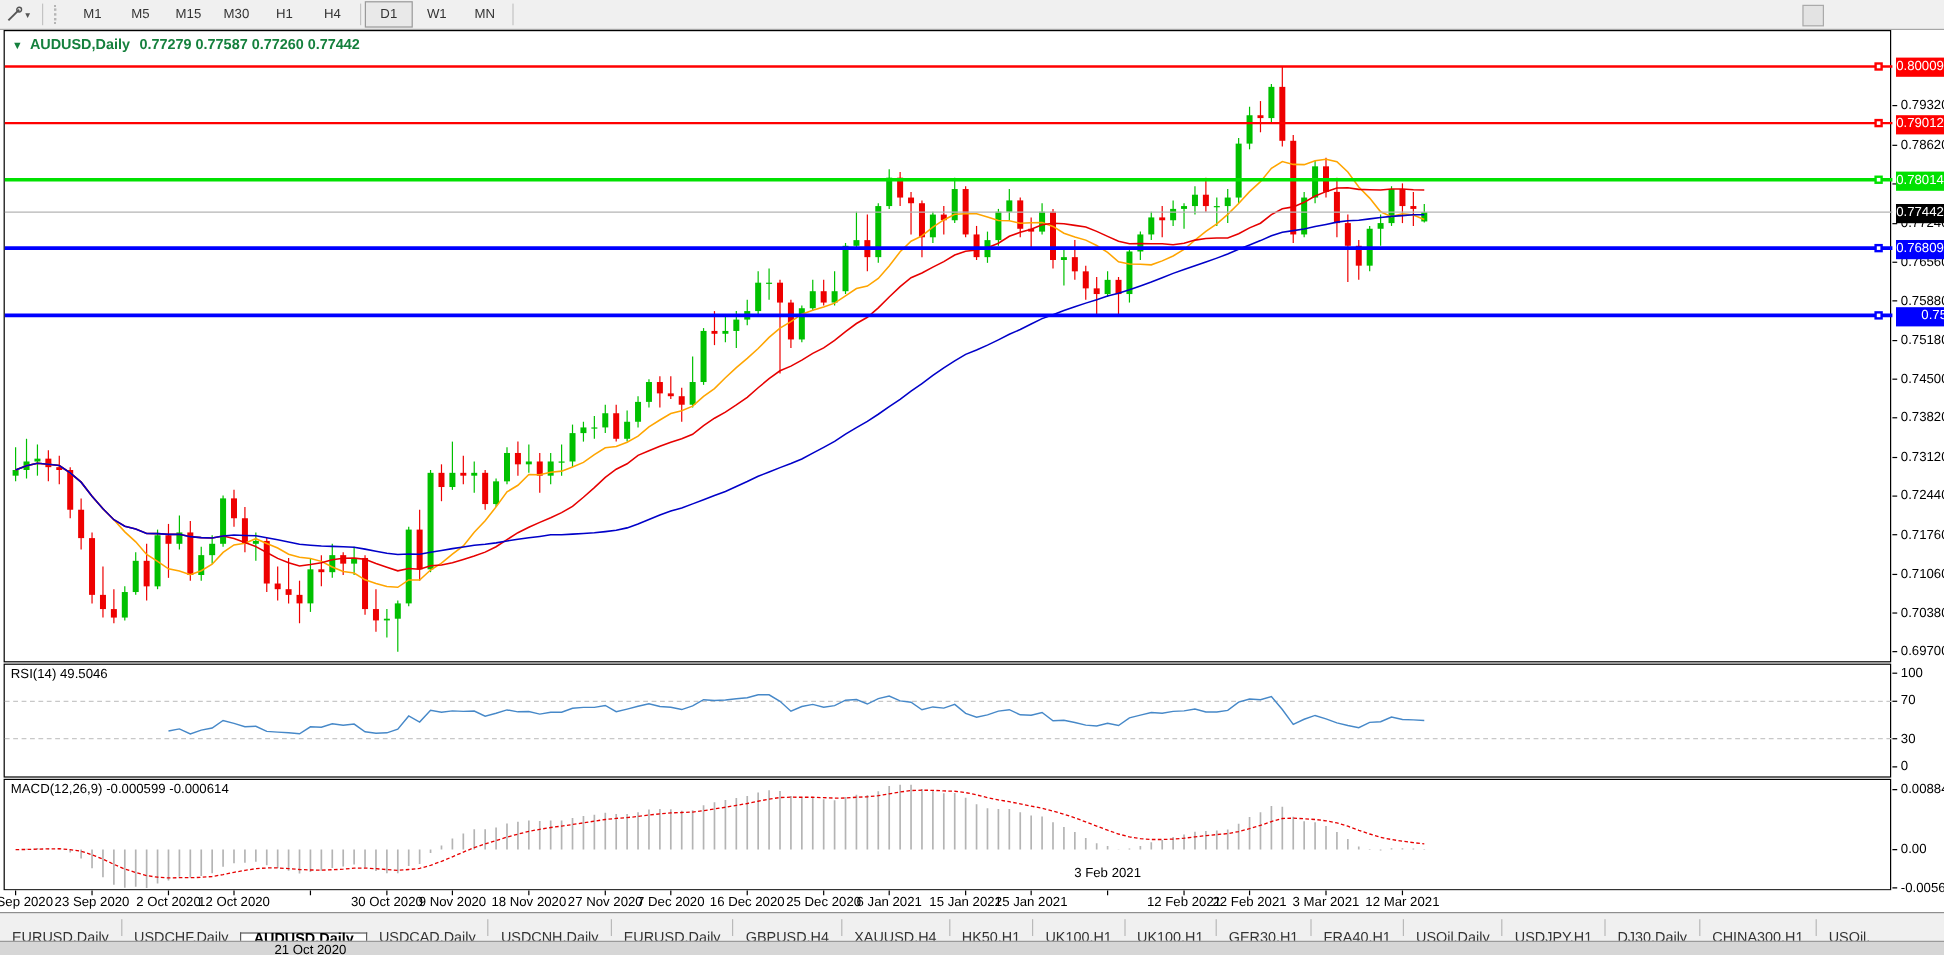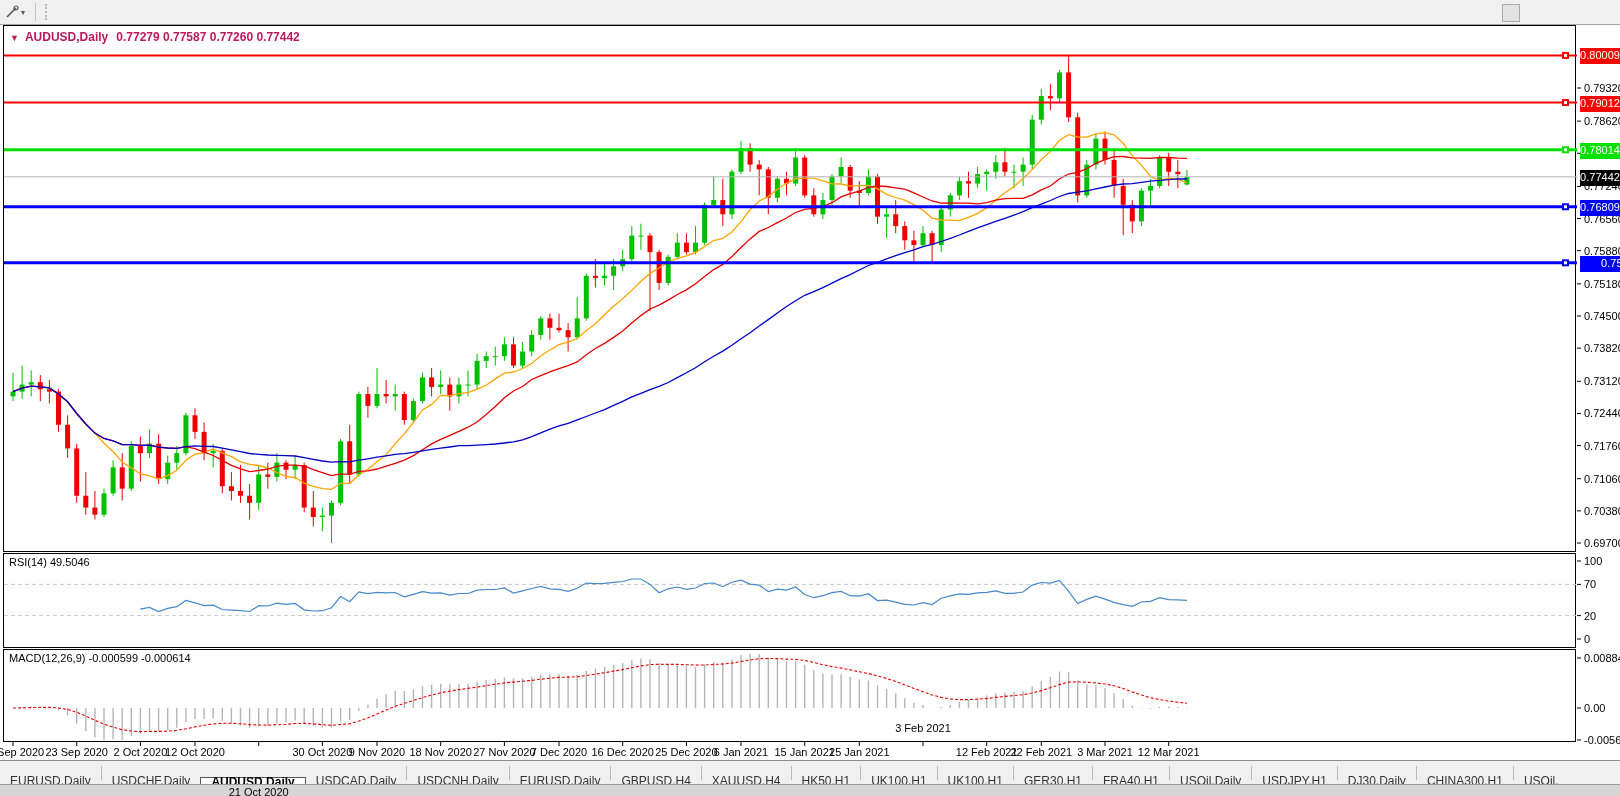--- a/index.html
+++ b/index.html
@@ -14,21 +14,21 @@
   .tf-btn{min-width:34px;height:20px;line-height:20px;text-align:center;font-size:11px;color:#333;
           border:1px solid transparent;background:transparent;padding:0 2px;}
   .tf-btn.active{background:#e9e9e9;border:1px solid #9a9a9a;}
   .toolbar-overflow{position:absolute;right:100px;top:4px;width:16px;height:16px;background:#e3e3e3;
           border:1px solid #aaa;}
   
   .panel{position:absolute;left:3px;width:1573px;background:#fff;border:1px solid #000;box-sizing:border-box;}
   #main-panel{top:25px;height:527px;}
   #rsi-panel{top:553px;height:95px;}
   #macd-panel{top:649px;height:93px;}
-  .chart-title{position:absolute;left:10px;top:30px;font-size:12px;color:#be185d;font-weight:bold;z-index:5;}
+  .chart-title{position:absolute;left:10px;top:30px;font-size:12px;color:#15803d;font-weight:bold;z-index:5;}
   .chart-title .caret{font-size:9px;margin-right:6px;}
   .chart-title .vals{font-weight:bold;margin-left:8px;}
   .ind-label{position:absolute;left:9px;font-size:11px;color:#000;z-index:5;}
   #rsi-label{top:556px;}
   #macd-label{top:652px;}
   
   #plot{position:absolute;left:0;top:0;z-index:3;}
   
   .axis-label{position:absolute;left:1584px;font-size:11px;color:#000;white-space:nowrap;z-index:4;}
   .price-badge{position:absolute;left:1580px;width:40px;height:16px;line-height:14px;font-size:11px;
@@ -53,20 +53,33 @@
   <div class="toolbar">
     <div class="tool-icon-btn">
       <svg width="14" height="14" viewBox="0 0 14 14">
         <line x1="2" y1="12" x2="11" y2="3" stroke="#555" stroke-width="1.6"></line>
         <circle cx="11" cy="3" r="2" fill="none" stroke="#555" stroke-width="1.2"></circle>
       </svg>
       <span style="font-size:8px;color:#555">▾</span>
     </div>
     <div class="tool-sep"></div>
     <div class="tool-grip"></div>
+    <div id="tf-buttons" style="display:flex;align-items:center;">
+        <div class="tf-btn">M1</div>
+        <div class="tf-btn">M5</div>
+        <div class="tf-btn">M15</div>
+        <div class="tf-btn">M30</div>
+        <div class="tf-btn">H1</div>
+        <div class="tf-btn">H4</div>
+        <div class="tool-sep"></div>
+        <div class="tf-btn active">D1</div>
+        <div class="tf-btn">W1</div>
+        <div class="tf-btn">MN</div>
+        <div class="tool-sep"></div>
+      </div>
     <div class="toolbar-overflow"></div>
   </div>
 
   <div class="panel" id="main-panel"></div>
   <div class="panel" id="rsi-panel"></div>
   <div class="panel" id="macd-panel"></div>
 
   <div class="chart-title">
     <span class="caret">▼</span><span>AUDUSD,Daily</span><span class="vals">0.77279 0.77587 0.77260 0.77442</span>
   </div>
@@ -590,21 +603,21 @@
     <div class="axis-label" style="left: 1584px; top: 504.862px;">0.70380</div>
     <div class="axis-label" style="left: 1584px; top: 537.026px;">0.69700</div>
     <div class="price-badge" style="left: 1580px; top: 48.4103px; background: rgb(255, 0, 0);">0.80009</div>
     <div class="price-badge" style="left: 1580px; top: 95.5684px; background: rgb(255, 0, 0);">0.79012</div>
     <div class="price-badge" style="left: 1580px; top: 142.774px; background: rgb(0, 225, 0);">0.78014</div>
     <div class="price-badge" style="left: 1580px; top: 199.77px; background: rgb(0, 0, 255);">0.76809</div>
     <div class="price-badge" style="left: 1580px; top: 255.821px; background: rgb(0, 0, 255); padding-left: 21px;">0.75624</div>
     <div class="price-badge" style="left: 1580px; top: 169.829px; background: rgb(0, 0, 0);">0.77442</div>
     <div class="axis-label" style="left: 1584px; top: 555px;">100</div>
     <div class="axis-label" style="left: 1584px; top: 578.4px;">70</div>
-    <div class="axis-label" style="left: 1584px; top: 609.6px;">20</div>
+    <div class="axis-label" style="left: 1584px; top: 609.6px;">30</div>
     <div class="axis-label" style="left: 1584px; top: 633px;">0</div>
     <div class="axis-label" style="left: 1584px; top: 652.001px;">0.00884</div>
     <div class="axis-label" style="left: 1584px; top: 702px;">0.00</div>
     <div class="axis-label" style="left: 1584px; top: 733.956px;">-0.00565</div>
     <div class="date-label" style="left: 13px; top: 746px;">14 Sep 2020</div>
     <div class="date-label" style="left: 76.7px; top: 746px;">23 Sep 2020</div>
     <div class="date-label" style="left: 140.4px; top: 746px; text-align: center;">2 Oct 2020</div>
     <div class="date-label" style="left: 195px; top: 746px;">12 Oct 2020</div>
     <div class="date-label" style="left: 258.7px; top: 786px;">21 Oct 2020</div>
     <div class="date-label" style="left: 322.4px; top: 746px;">30 Oct 2020</div>

